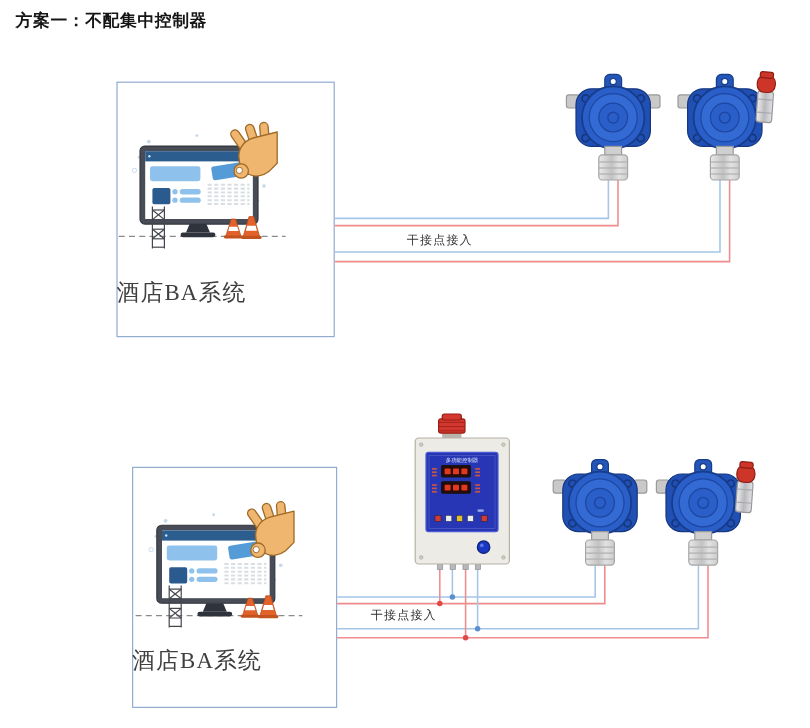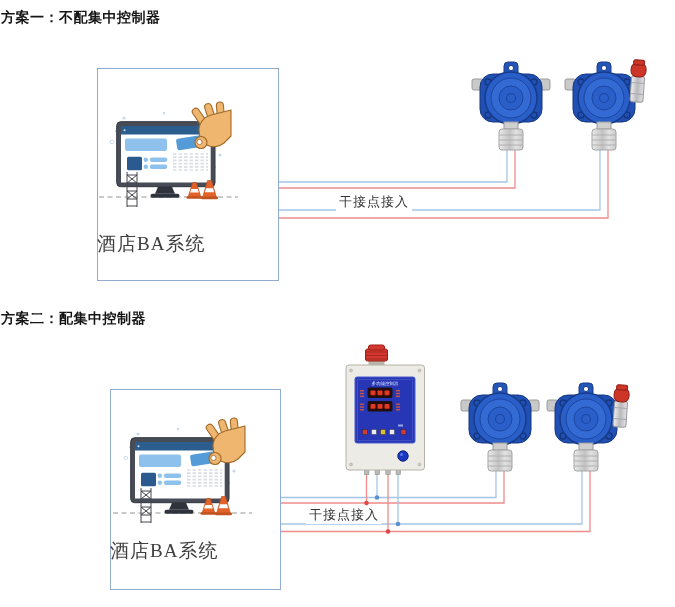--- a/index.html
+++ b/index.html
@@ -2,27 +2,27 @@
 <html><head>
 <meta charset="utf-8">
 <style>
   html,body{margin:0;padding:0;background:#fff;}
   .canvas{
     position:relative;width:675px;height:607px;background:#ffffff;overflow:hidden;
     font-family:"Liberation Sans",sans-serif;
   }
   .svg-layer{position:absolute;left:0;top:0;}
   .heading{
-    position:absolute;left:1px;font-size:14px;font-weight:700;color:#151515;
+    position:absolute;left:13px;font-size:14px;font-weight:700;color:#151515;
     letter-spacing:0.5px;font-family:"Liberation Sans",sans-serif;white-space:nowrap;
   }
   .h1{top:9px;}
   .h2{top:310px;}
   .wiring-label{
-    position:absolute;font-size:13px;color:#333;font-family:Liberation Sans, sans-serif;
+    position:absolute;font-size:10px;color:#333;font-family:Liberation Sans, sans-serif;
     letter-spacing:1px;white-space:nowrap;background:#fff;padding:0 3px;
   }
   .wl1{left:336px;top:193px;}
   .wl2{left:306px;top:506px;}
   .ba-label{
     position:absolute;font-size:19px;color:#3f3f3f;
     font-family:"Liberation Serif",serif;letter-spacing:1px;
   }
   .ba1{left:97px;width:182px;top:231px;}
   .ba2{left:110px;width:171px;top:538px;}
@@ -248,20 +248,19 @@
           <rect x="55" y="64.5" width="5" height="5" fill="#d23b2f"></rect>
         </g>
 
         <circle cx="57" cy="91" r="5.2" fill="#1838c0" stroke="#0c1f78"></circle>
         <circle cx="55.5" cy="89.5" r="1.5" fill="#5a78e8"></circle>
       </g>
     </g>
   </svg>
 
   <div class="heading h1">方案一：不配集中控制器</div>
-  <div class="heading h2">方案二：配集中控制器</div>
 
   <div class="wiring-label wl1">干接点接入</div>
   <div class="wiring-label wl2">干接点接入</div>
 
   <div class="ba-label ba1">酒店BA系统</div>
   <div class="ba-label ba2">酒店BA系统</div>
 </div>
 
 </body></html>

